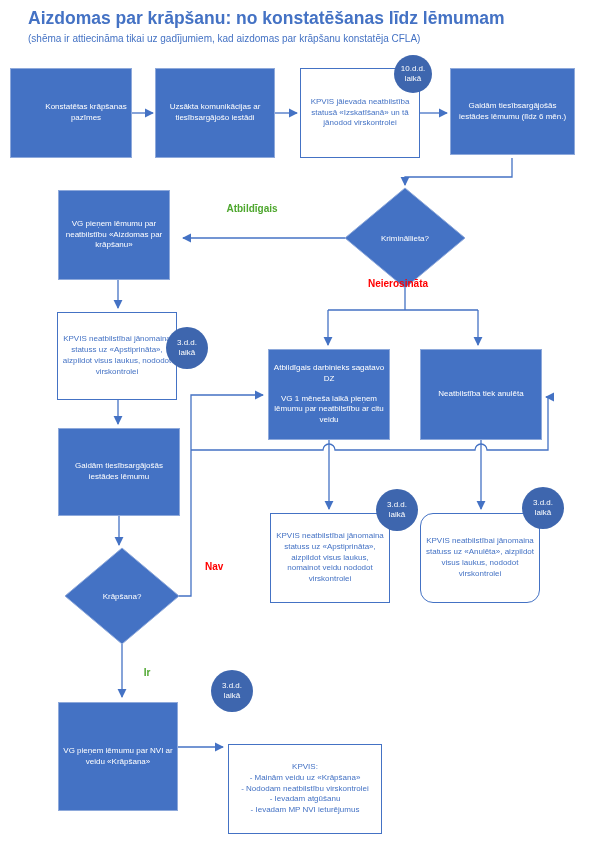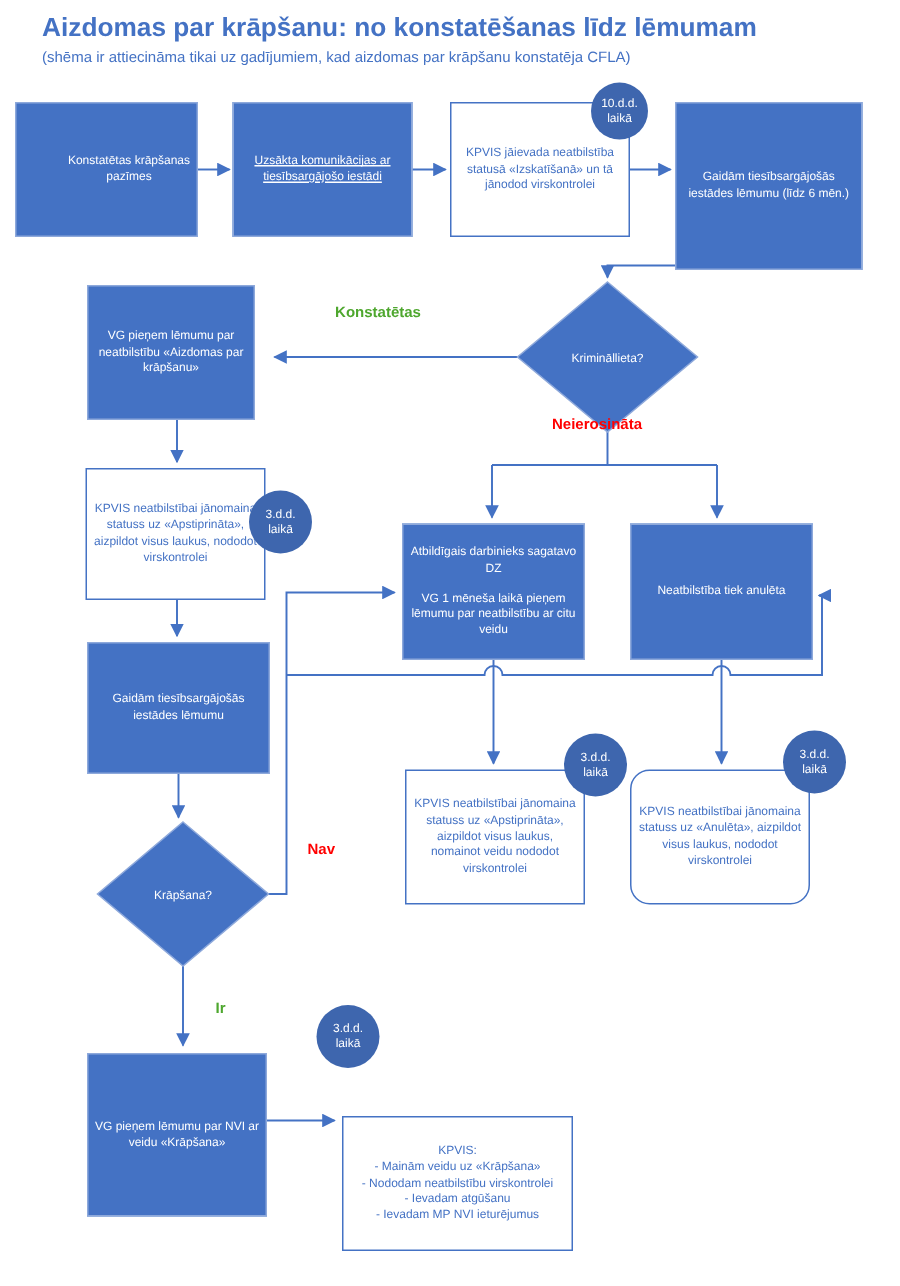--- a/index.html
+++ b/index.html
@@ -58,34 +58,34 @@
     </g>
     <g stroke="#8EA9DB" stroke-width="1" fill="#4472C4">
       <polygon points="405,188 465,238 405,288 345,238"></polygon>
       <polygon points="122,548 179,596 122,644 65,596"></polygon>
     </g>
   </svg>
 
   <div class="box box-blue" style="left:10px;top:68px;width:122px;height:90px;padding-left:33px;">
     <div>Konstatētas krāpšanas pazīmes</div>
   </div>
-  <div class="box box-blue" style="left:155px;top:68px;width:120px;height:90px;text-decoration:underline;">
+  <div class="box box-blue" style="left:155px;top:68px;width:120px;height:90px;">
     <div>Uzsākta komunikācijas ar tiesībsargājošo iestādi</div>
   </div>
   <div class="box box-light" style="left:300px;top:68px;width:120px;height:90px;">
     <div>KPVIS jāievada neatbilstība statusā «Izskatīšanā» un tā jānodod virskontrolei</div>
   </div>
-  <div class="box box-blue" style="left:450px;top:68px;width:125px;height:112px;">
+  <div class="box box-blue" style="left:450px;top:68px;width:125px;height:87px;">
     <div>Gaidām tiesībsargājošās iestādes lēmumu (līdz 6 mēn.)</div>
   </div>
   <div class="badge" style="left:394px;top:55px;width:38px;height:38px;">10.d.d. laikā</div>
 
   <div class="dtext" style="left:345px;top:188px;width:120px;height:100px;">Krimināllieta?</div>
 
-  <div class="lbl lbl-green" style="left:212px;top:203px;width:80px;">Konstatētas</div>
+  <div class="lbl lbl-green" style="left:212px;top:203px;width:80px;">Atbildīgais</div>
   <div class="lbl lbl-red" style="left:368px;top:278px;width:140px;text-align:left;">Neierosināta</div>
 
   <div class="box box-blue" style="left:58px;top:190px;width:112px;height:90px;">
     <div>VG pieņem lēmumu par neatbilstību «Aizdomas par krāpšanu»</div>
   </div>
   <div class="box box-light" style="left:57px;top:312px;width:120px;height:88px;">
     <div>KPVIS neatbilstībai jānomaina statuss uz «Apstiprināta», aizpildot visus laukus, nododot virskontrolei</div>
   </div>
   <div class="badge" style="left:166px;top:327px;width:42px;height:42px;">3.d.d. laikā</div>
   <div class="box box-blue" style="left:58px;top:428px;width:122px;height:88px;">

